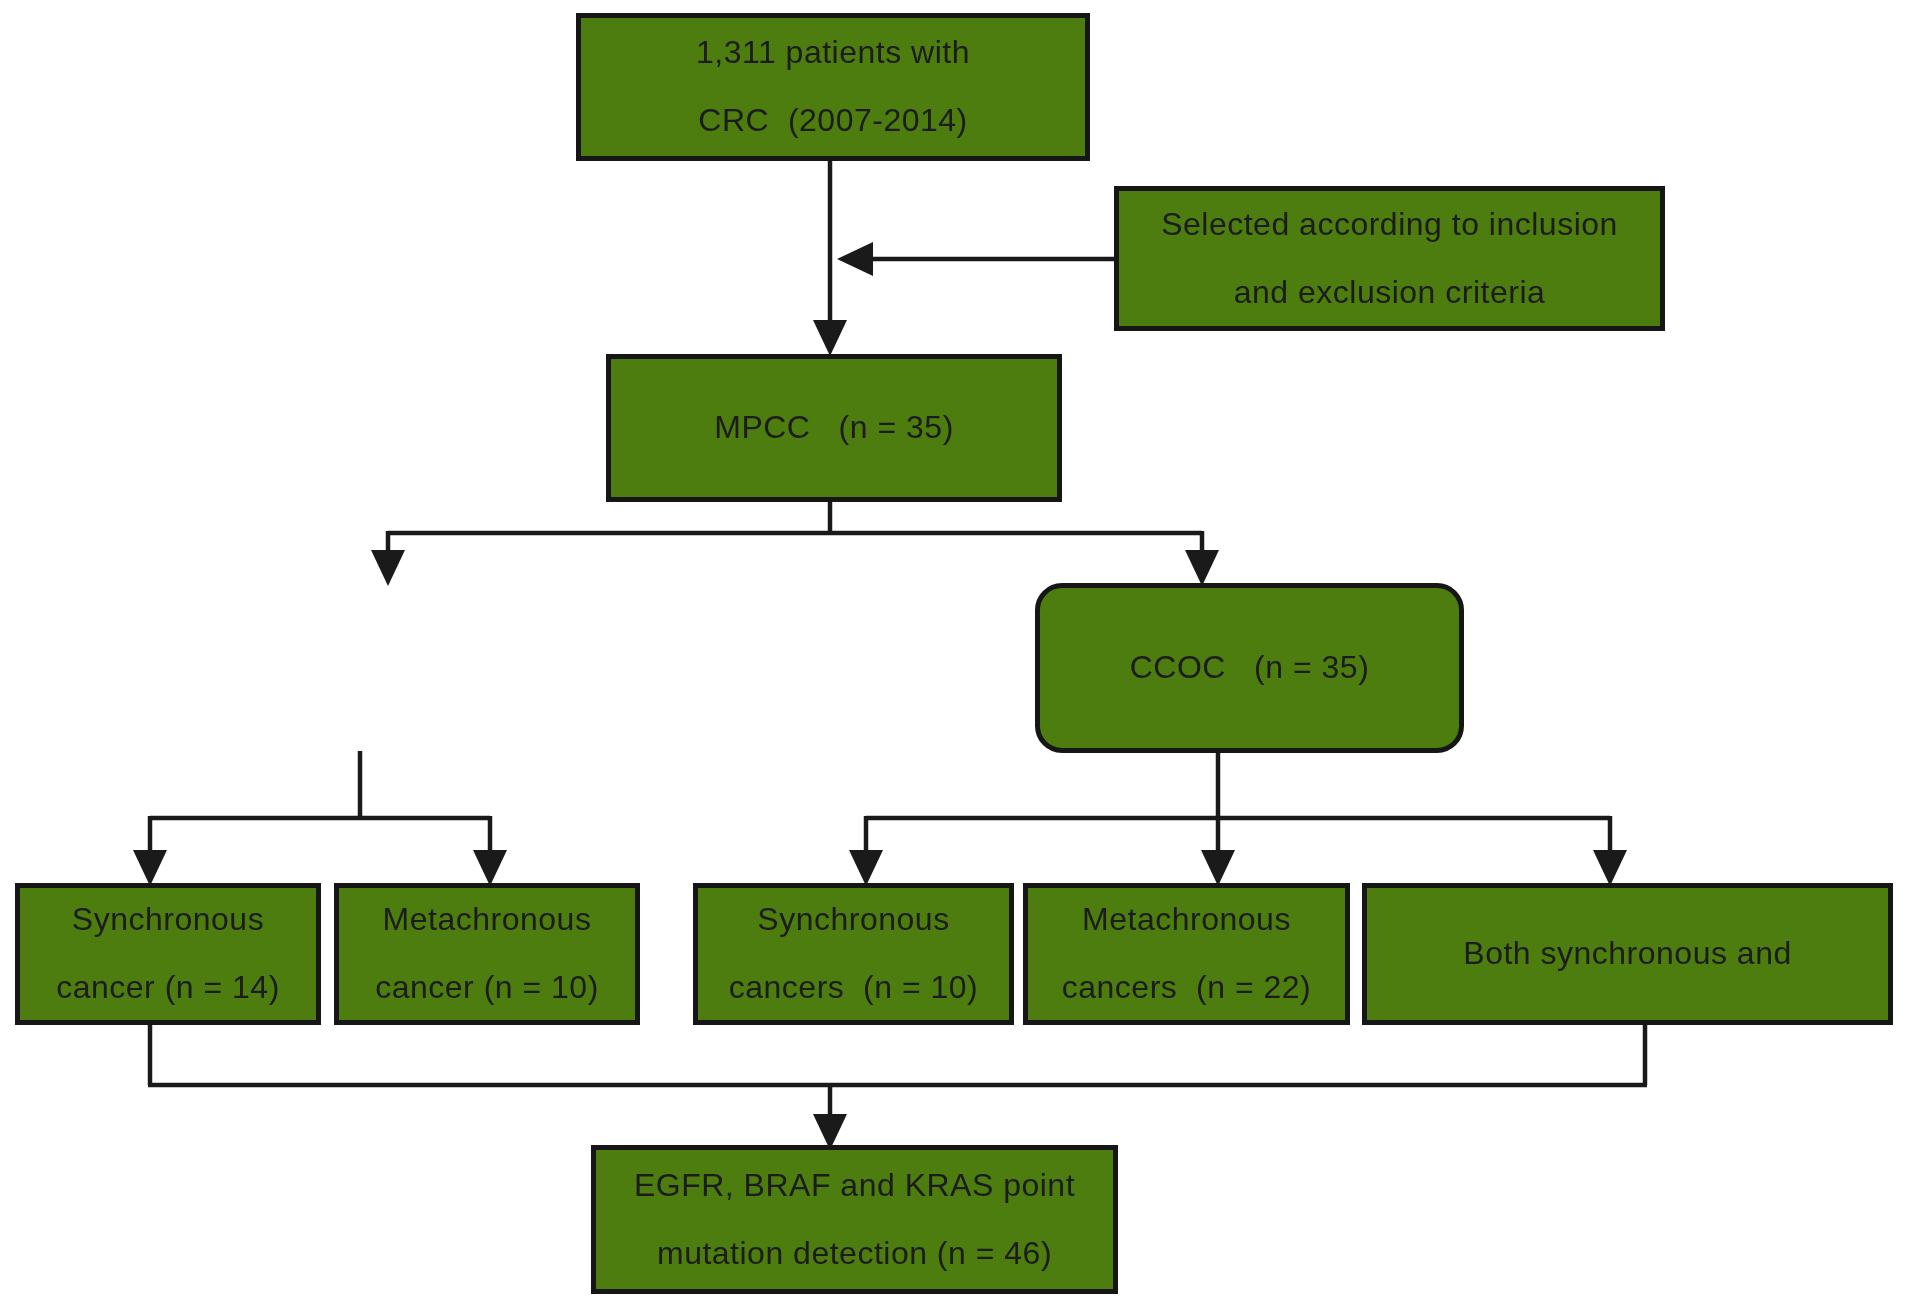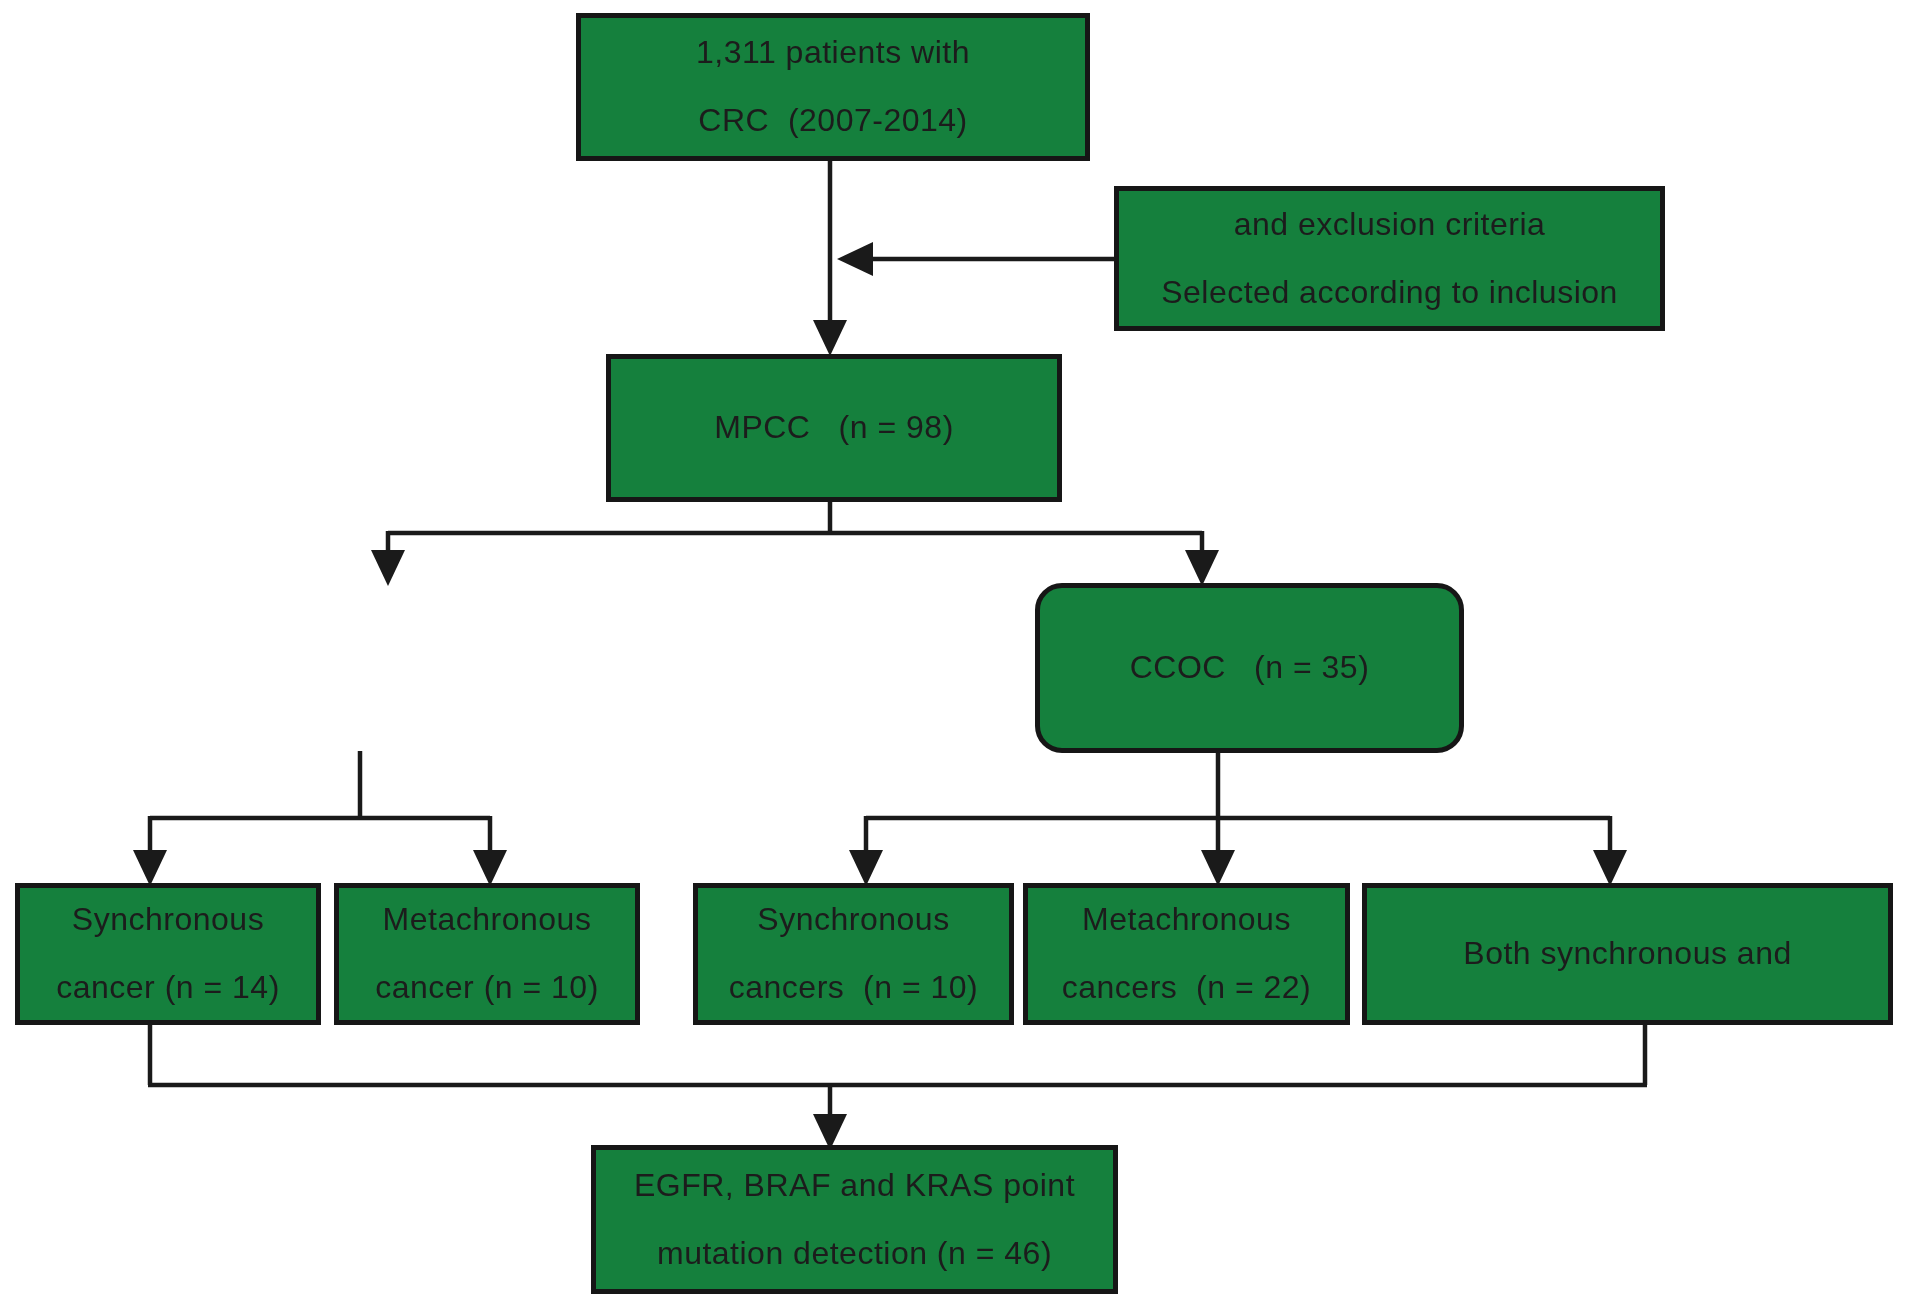--- a/index.html
+++ b/index.html
@@ -15,21 +15,21 @@
   }
   svg.connectors {
     position: absolute;
     left: 0; top: 0;
     width: 1914px; height: 1307px;
   }
   .box {
     position: absolute;
     box-sizing: border-box;
     border: 5px solid #161616;
-    background: #15803d;
+    background: #4d7c0f;
     display: flex;
     flex-direction: column;
     align-items: center;
     justify-content: center;
     gap: 34px;
     text-align: center;
     font-size: 32px;
     line-height: 1.05;
   }
   .box .line {
@@ -82,26 +82,26 @@
       <polygon points="830,1150 813,1114 847,1114"></polygon>
     </g>
   </svg>
 
   <div class="box" style="left:576px; top:13px; width:514px; height:148px;">
     <div class="line">1,311 patients with</div>
     <div class="line">CRC  (2007-2014)</div>
   </div>
 
   <div class="box" style="left:1114px; top:186px; width:551px; height:145px;">
+    <div class="line">Selected according to inclusion</div>
     <div class="line">and exclusion criteria</div>
-    <div class="line">Selected according to inclusion</div>
   </div>
 
   <div class="box" style="left:606px; top:354px; width:456px; height:148px;">
-    <div class="line">MPCC   (n = 98)</div>
+    <div class="line">MPCC   (n = 35)</div>
   </div>
 
 
   <div class="box" style="left:1035px; top:583px; width:429px; height:170px;border-radius:27px;">
     <div class="line">CCOC   (n = 35)</div>
   </div>
 
   <div class="box" style="left:15px; top:883px; width:306px; height:142px;">
     <div class="line">Synchronous</div>
     <div class="line">cancer (n = 14)</div>

